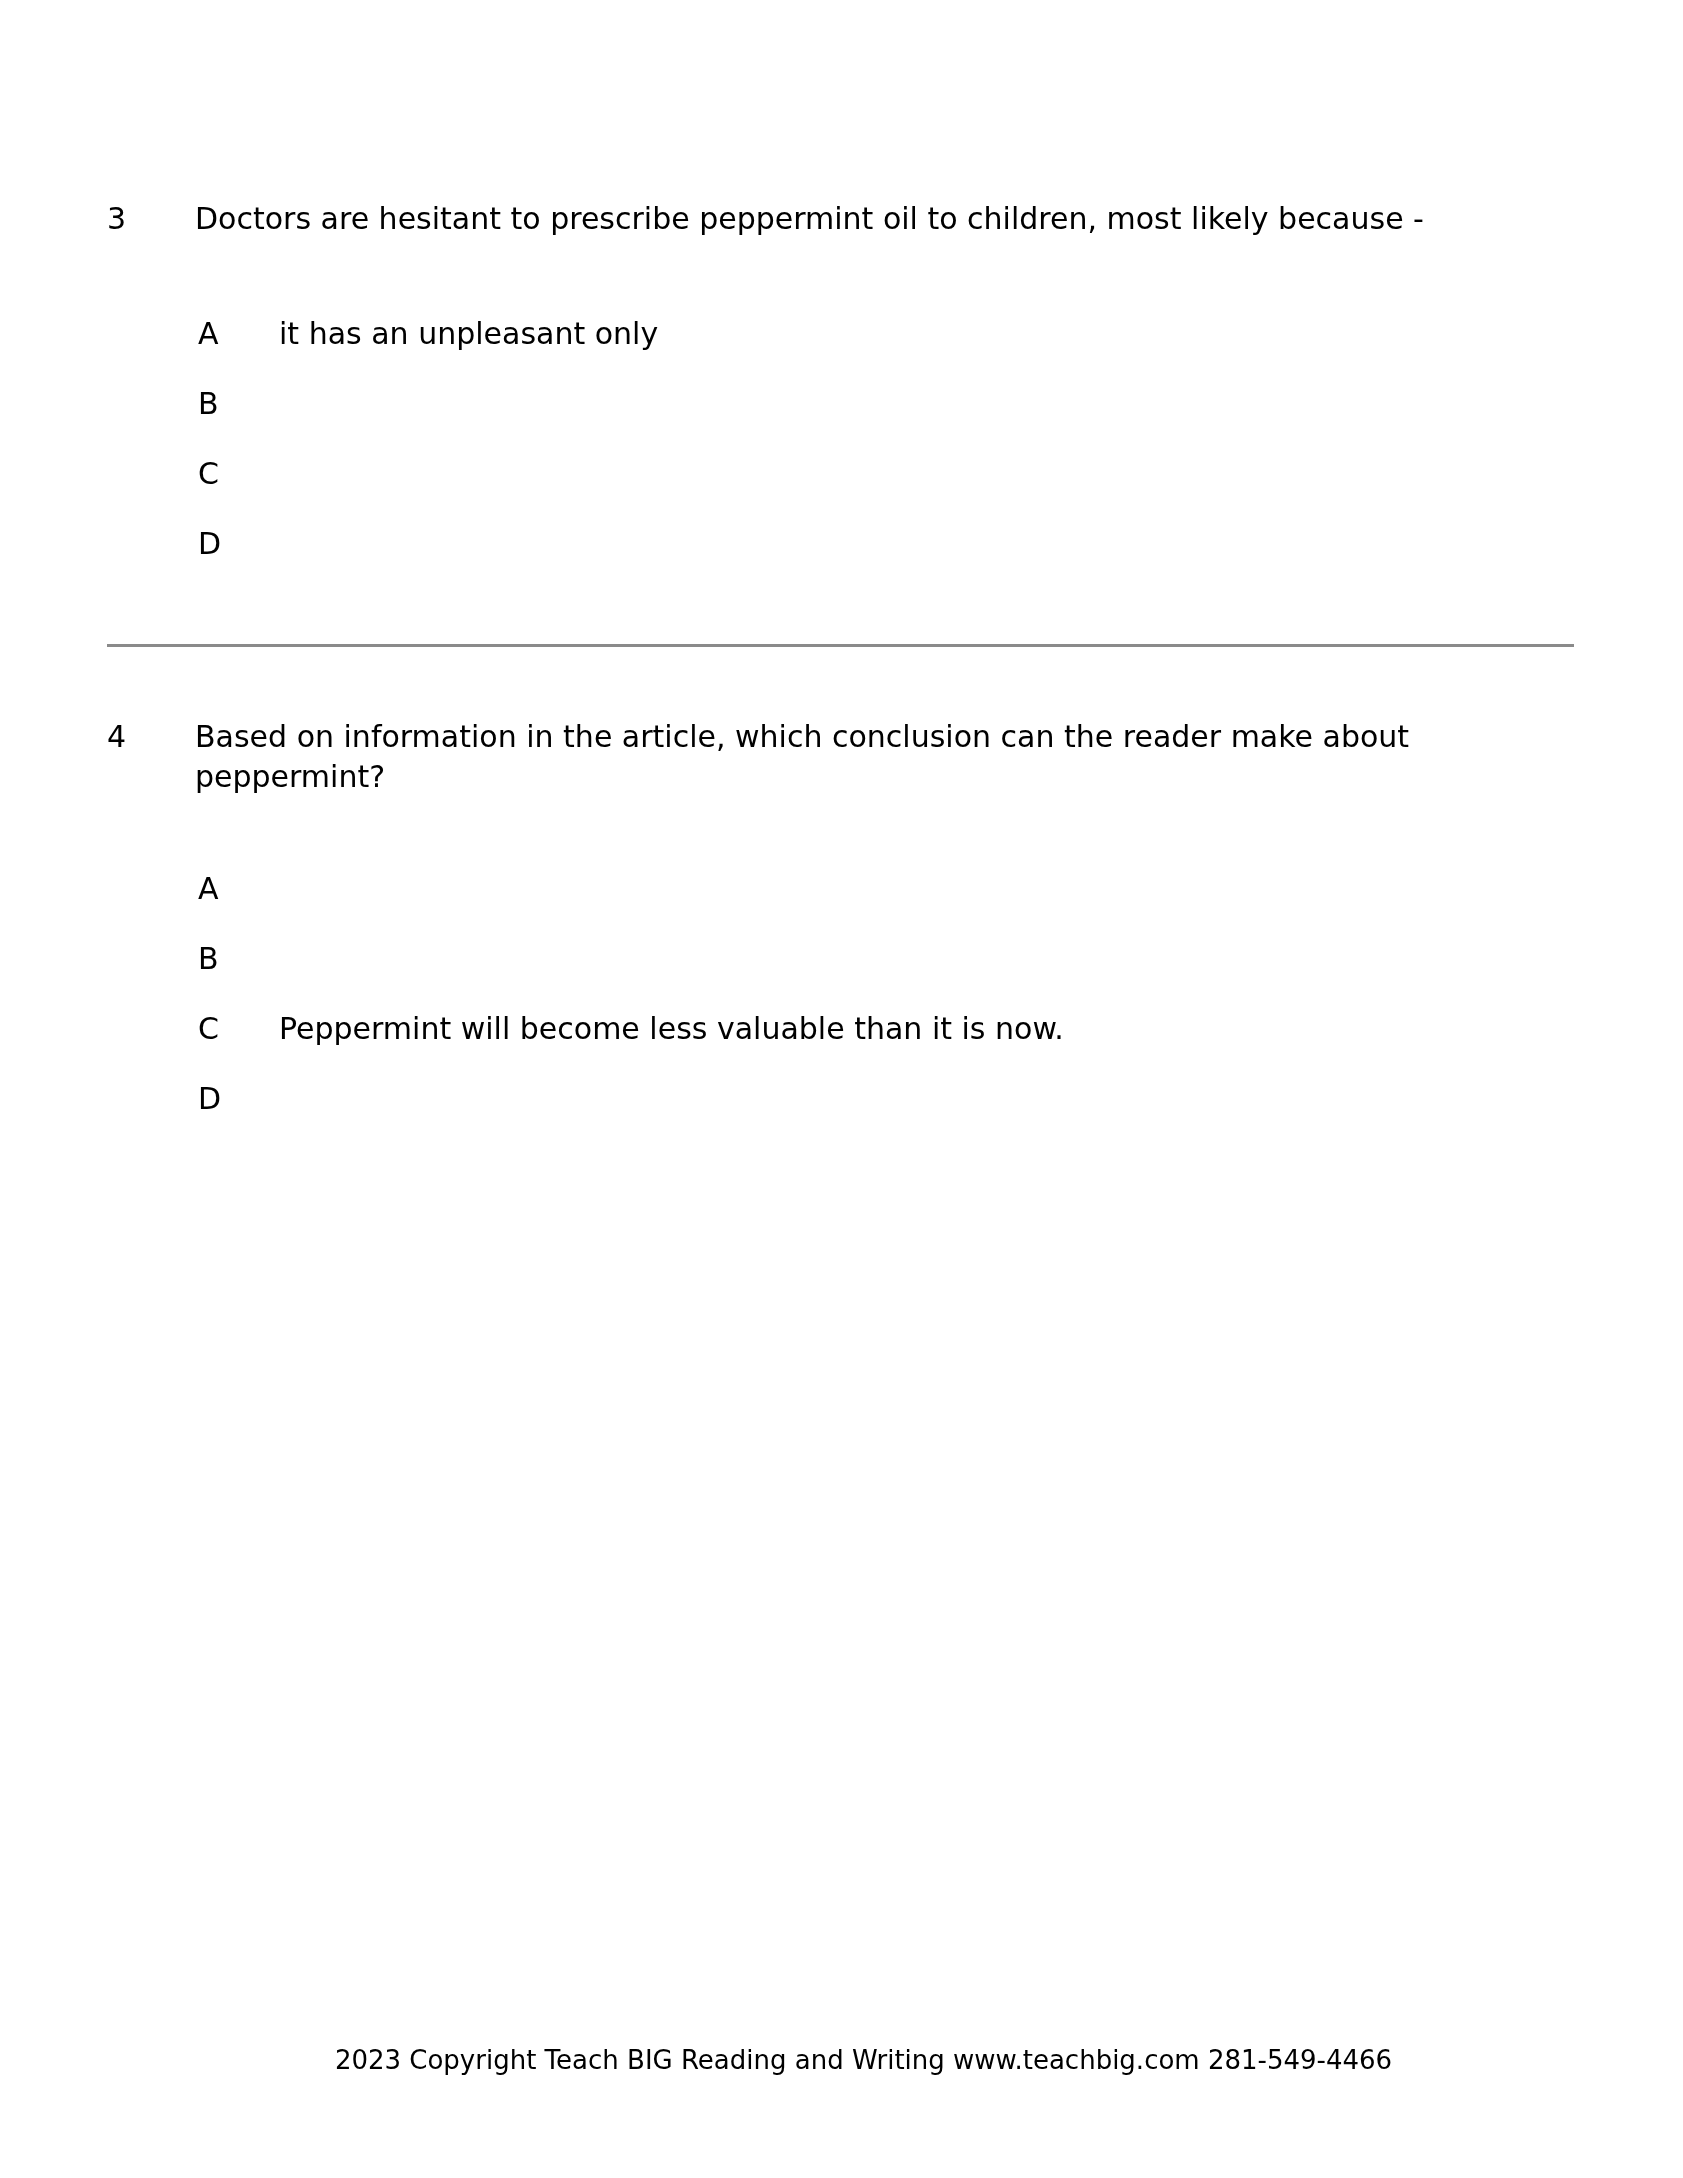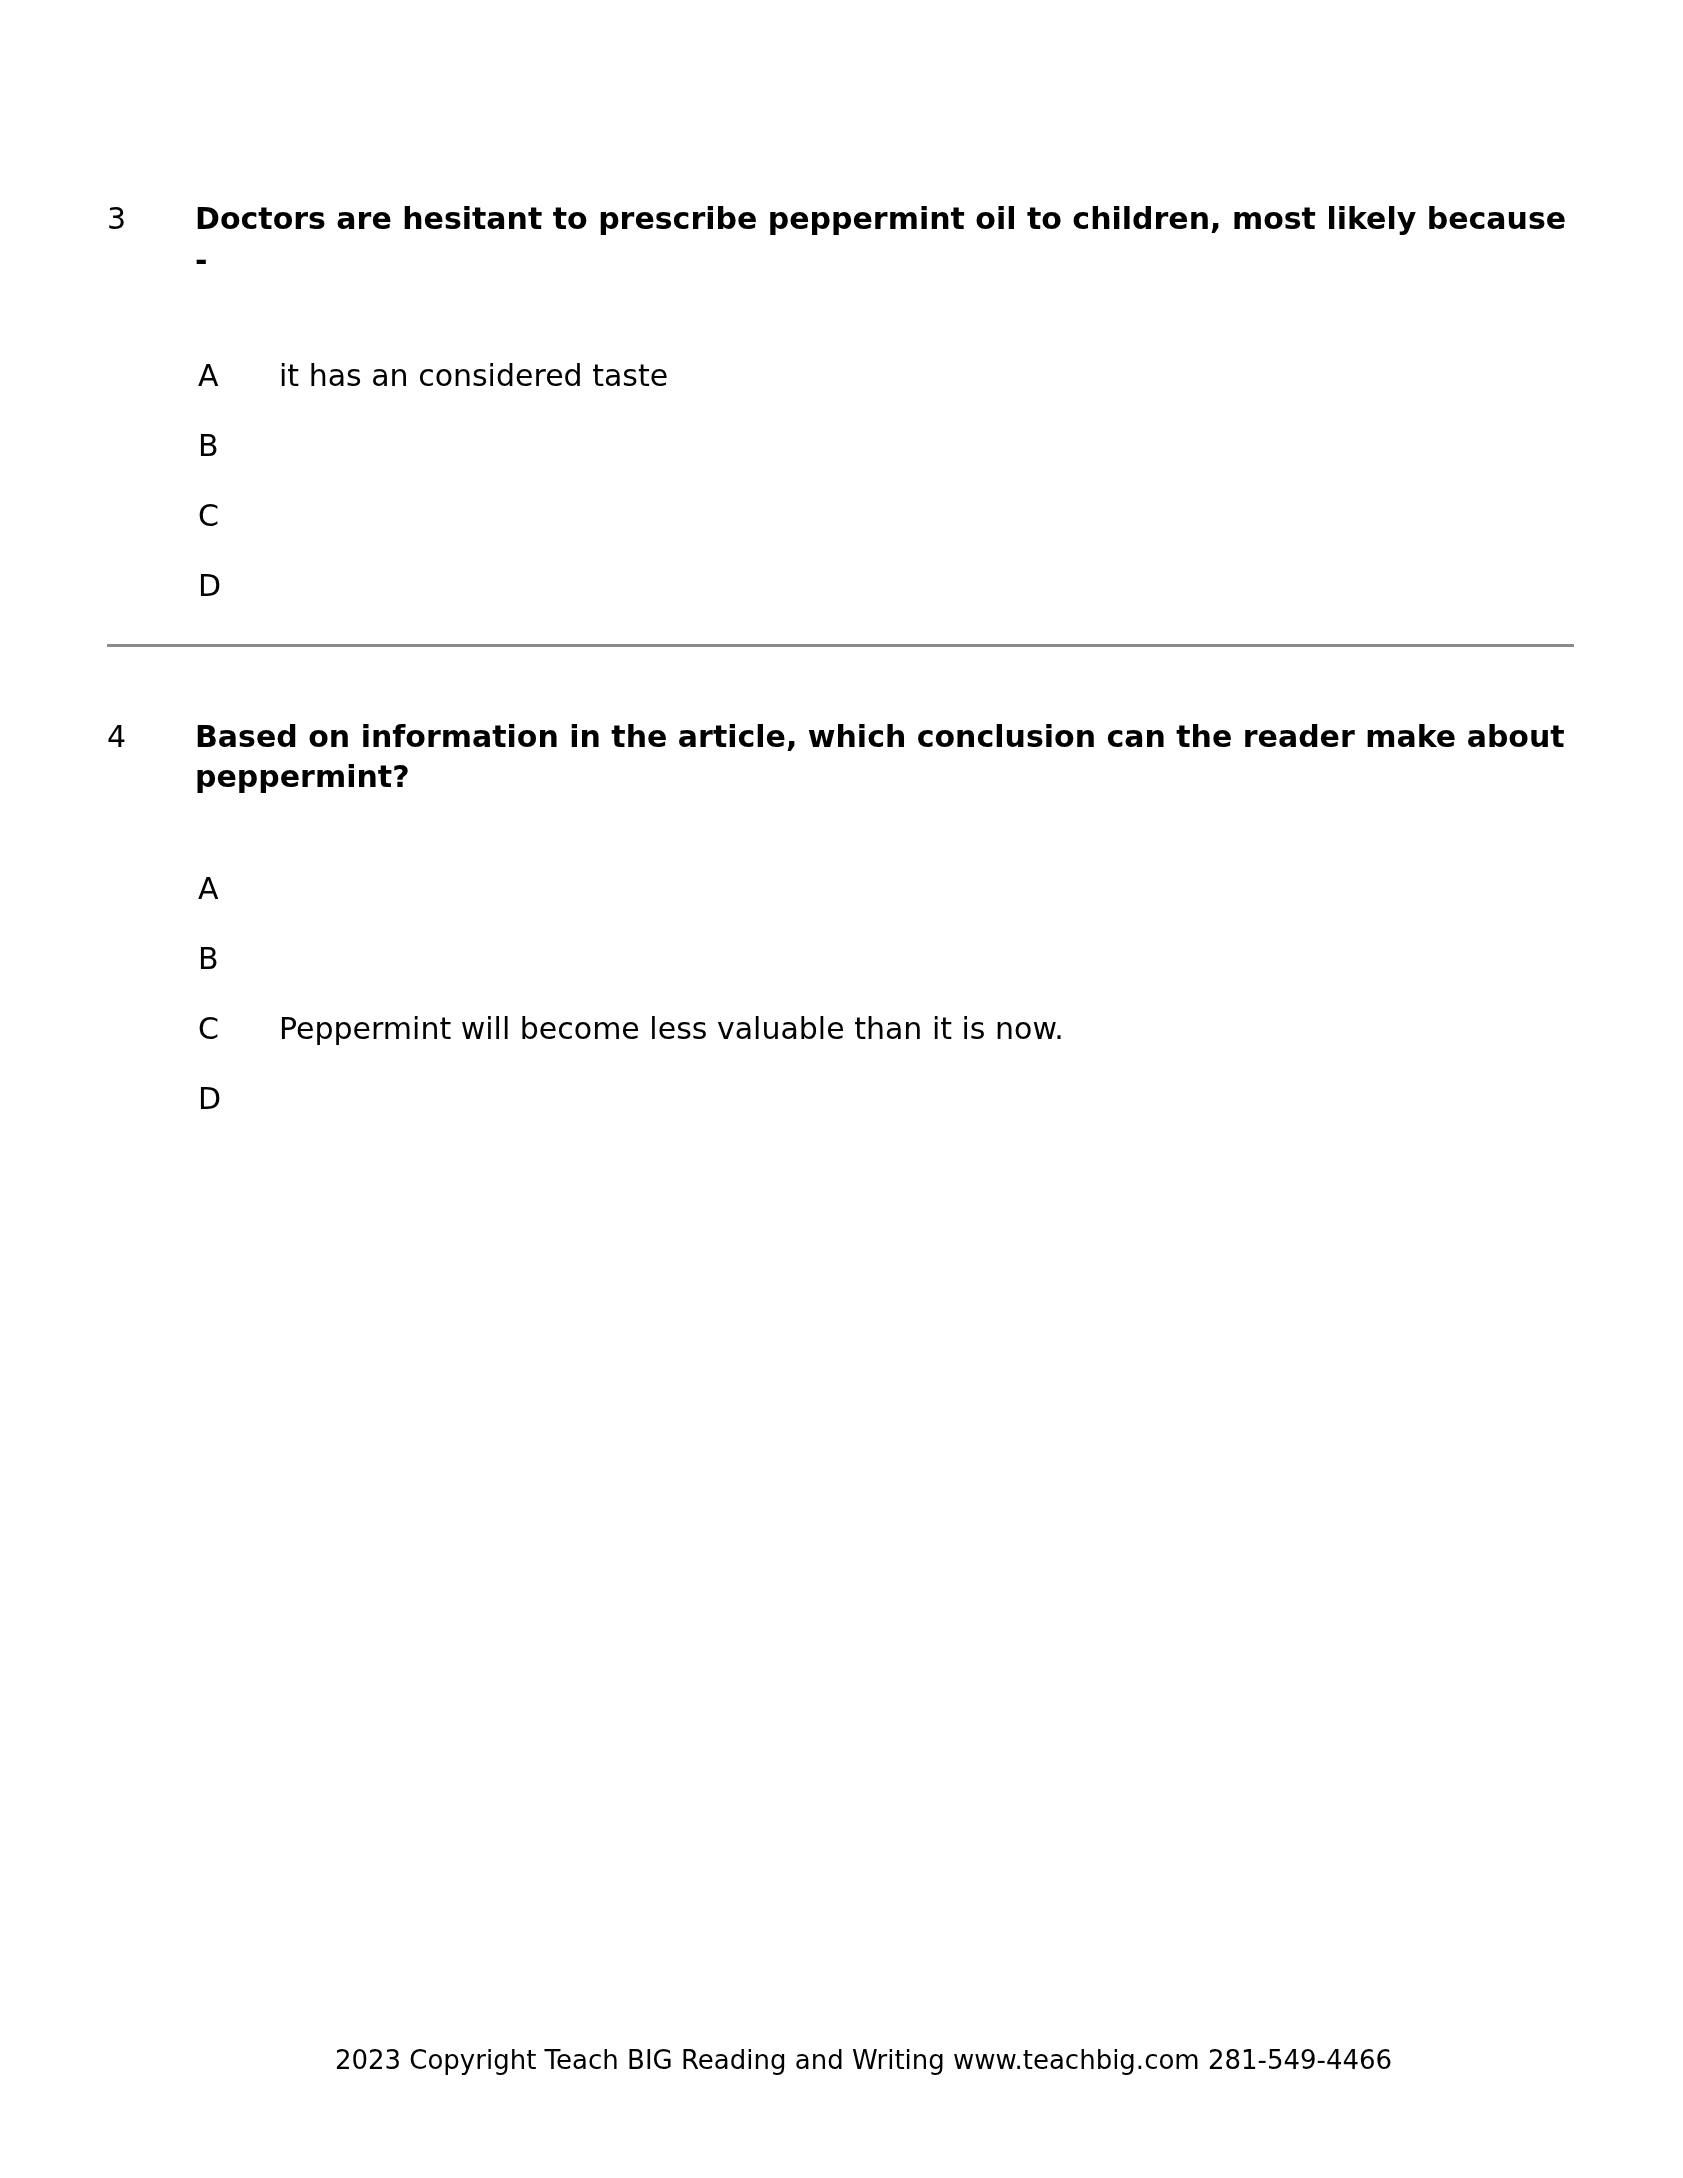--- a/index.html
+++ b/index.html
@@ -27,21 +27,20 @@
     line-height: 42px;
   }
   .q4-block .question-header { line-height: 40px; }
   .question-number {
     flex: 0 0 88px;
     width: 88px;
   }
   .question-text {
     flex: 0 1 auto;
     max-width: 1376px;
-    font-weight: bold;
   }
   .options {
     margin-top: 73px;
   }
   .q4-block .options { margin-top: 71px; }
   .option-row {
     display: flex;
     align-items: flex-start;
     padding-left: 91px;
     font-size: 30px;
@@ -80,21 +79,21 @@
 <div class="page">
 
   <div class="question-block q3-block">
     <div class="question-header">
       <div class="question-number">3</div>
       <div class="question-text">Doctors are hesitant to prescribe peppermint oil to children, most likely because -</div>
     </div>
     <div class="options">
       <div class="option-row">
         <div class="option-letter">A</div>
-        <div class="option-text">it has an considered taste</div>
+        <div class="option-text">it has an unpleasant only</div>
       </div>
       <div class="option-row">
         <div class="option-letter">B</div>
       </div>
       <div class="option-row">
         <div class="option-letter">C</div>
       </div>
       <div class="option-row">
         <div class="option-letter">D</div>
       </div>

